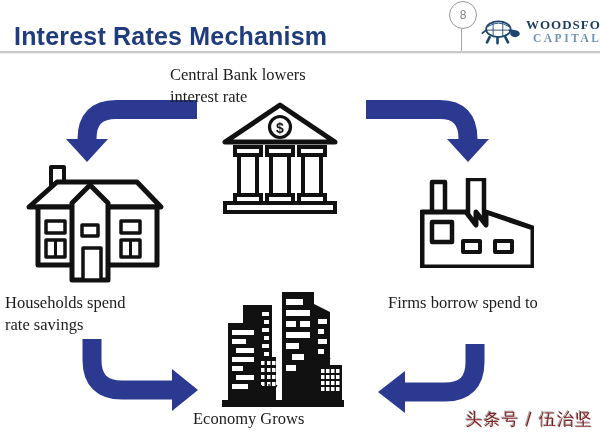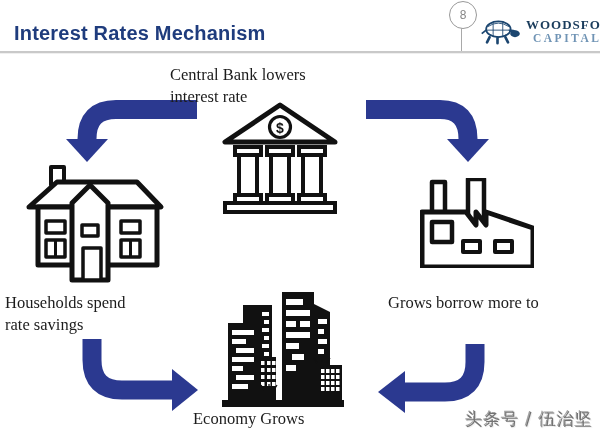--- a/index.html
+++ b/index.html
@@ -4,21 +4,21 @@
 <style>
   html,body{margin:0;padding:0;background:#fff;}
   .slide{
     position:relative;width:600px;height:436px;background:#ffffff;
     font-family:"Liberation Serif",serif;overflow:hidden;
   }
   
   .title{
     position:absolute;left:14px;top:22px;
     font-family:"Liberation Sans",sans-serif;font-weight:bold;
-    font-size:20px;color:#1F3C7D;letter-spacing:.2px;
+    font-size:25px;color:#1F3C7D;letter-spacing:.2px;
   }
   .header-rule{position:absolute;left:0;top:51px;width:600px;height:2px;background:#c9c9c9;box-shadow:0 1px 0 #efefef;}
   .page-circle{
     position:absolute;left:449px;top:1px;width:26px;height:26px;border-radius:50%;
     border:1px solid #999;display:flex;align-items:center;justify-content:center;
     font-family:"Liberation Sans",sans-serif;font-size:12px;color:#868686;background:#fff;
   }
   .v-rule{position:absolute;left:461px;top:28px;width:1px;height:23px;background:#a9a9a9;}
   .logo{position:absolute;left:480px;top:16px;display:flex;align-items:center;}
   .logo-text{margin-left:4px;line-height:1.05;}
@@ -27,21 +27,21 @@
   
   .node-label{position:absolute;text-align:left;font-size:16.5px;color:#1c1c1c;line-height:22px;}
   .lbl-central{left:170px;top:64px;width:220px;}
   .lbl-house{left:5px;top:292px;width:182px;}
   .lbl-firms{left:388px;top:292px;width:184px;}
   .lbl-economy{left:193px;top:408px;width:180px;}
   
   .layer{position:absolute;left:0;top:0;}
   .icon{position:absolute;}
   .watermark{
-    position:absolute;right:7px;bottom:5px;font-size:17px;color:#737373;
+    position:absolute;right:7px;bottom:5px;font-size:17px;color:#7f1d1d;
     text-shadow:1px 1px 0 #f1f1f1,-1px -1px 0 #a3a3a3;
     font-family:"DejaVu Sans",sans-serif;letter-spacing:1px;
   }
 </style>
 </head>
 <body>
 
 <div class="slide">
 
   <div class="title">Interest Rates Mechanism</div>
@@ -136,21 +136,21 @@
     <g fill="#fff" stroke="#111" stroke-linejoin="round">
       <rect x="12" y="4" width="13" height="40" stroke-width="4.5"></rect>
       <rect x="48" y="1" width="16" height="44" stroke-width="4.5"></rect>
       <path d="M2,89 V34 H46 L56,47 V34 L66,47 V34 L113,50 V89 Z" stroke-width="5"></path>
       <rect x="12" y="44" width="20" height="20" stroke-width="4.5"></rect>
       <rect x="43" y="63" width="17" height="11" stroke-width="4"></rect>
       <rect x="75" y="63" width="17" height="11" stroke-width="4"></rect>
     </g>
   </svg>
   <div class="node-label lbl-firms">
-    <div>Grows borrow more to</div>
+    <div>Firms borrow spend to</div>
   </div>
 
   <svg class="icon" style="left:222px;top:286px" width="122" height="122" viewBox="0 0 122 122">
     <g fill="#111">
       <rect x="21" y="19" width="29" height="97"></rect>
       <rect x="6" y="37" width="30" height="79"></rect>
       <rect x="60" y="6" width="32" height="110"></rect>
       <polygon points="88,16 108,26 108,116 88,116"></polygon>
       <rect x="36" y="71" width="18" height="45"></rect>
       <rect x="96" y="79" width="24" height="37"></rect>

